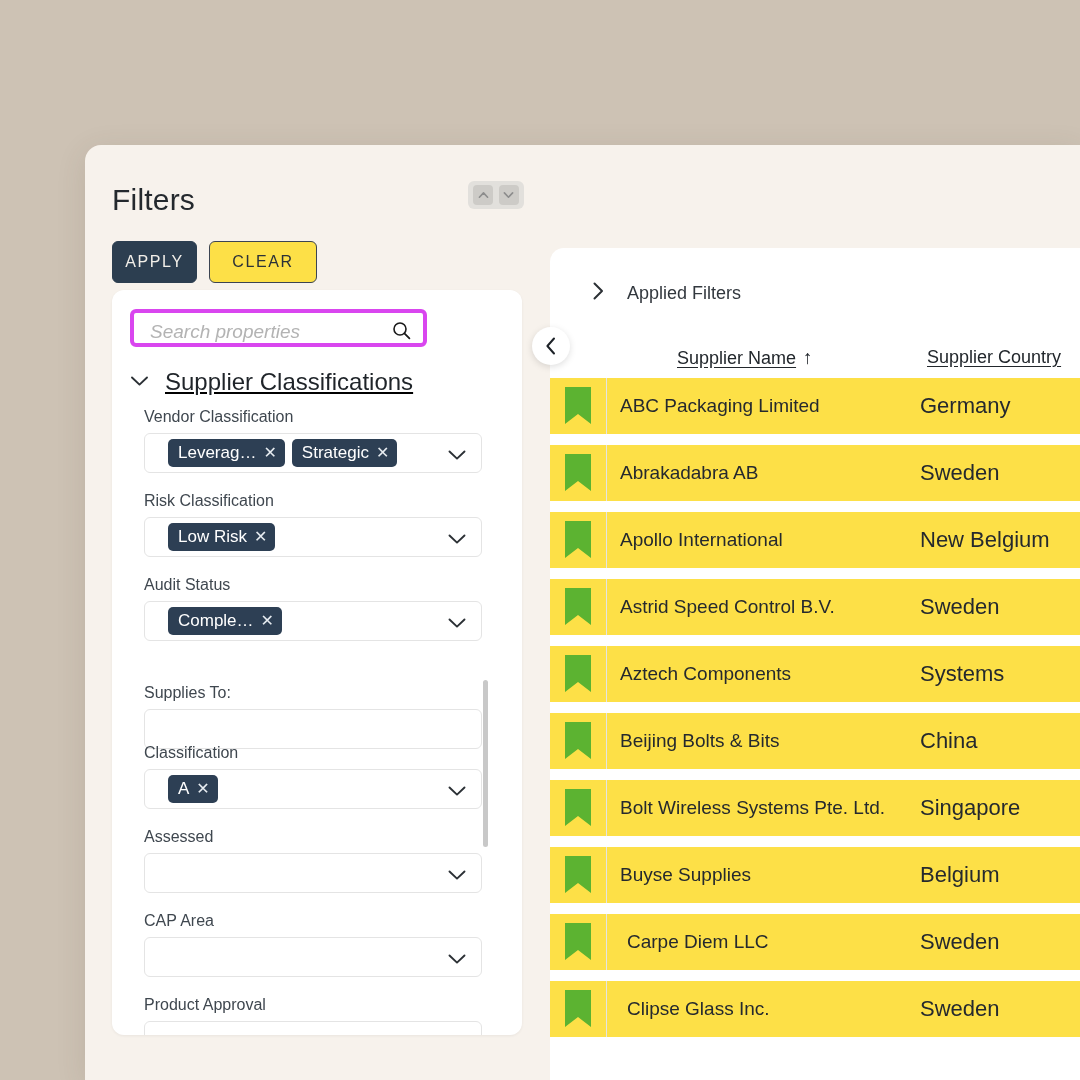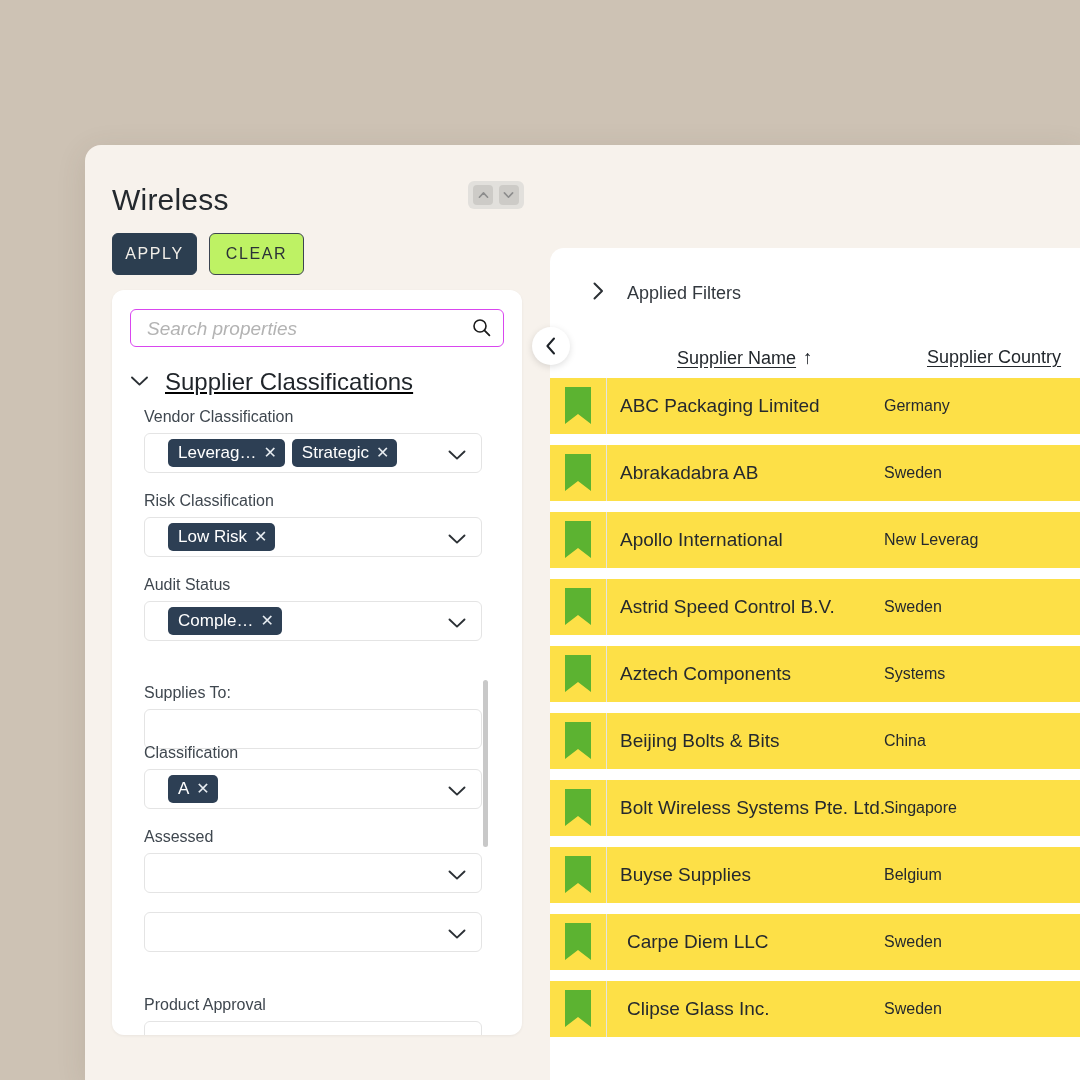--- a/index.html
+++ b/index.html
@@ -63,21 +63,21 @@
     border-radius: 4px;
     display: flex;
     align-items: center;
     justify-content: center;
   }
   .view-toggle .tg svg { display: block; }
 
   .btn-row {
     position: absolute;
     left: 27px;
-    top: 88px;
+    top: 96px;
     display: flex;
     gap: 12px;
   }
   .btn {
     height: 42px;
     border-radius: 6px;
     display: flex;
     align-items: center;
     justify-content: center;
     font-size: 16px;
@@ -85,22 +85,22 @@
     cursor: pointer;
     box-sizing: border-box;
   }
   .btn-apply {
     width: 85px;
     background: #2c3e50;
     color: #f2efe9;
     border: 1px solid #2c3e50;
   }
   .btn-clear {
-    width: 95px;
-    background: #bef264;
+    width: 108px;
+    background: #fde047;
     color: #2b3138;
     border: 1px solid #3c4452;
   }
 
   
   .filter-panel {
     position: absolute;
     left: 27px;
     top: 145px;
     width: 410px;
@@ -108,23 +108,23 @@
     background: #ffffff;
     border-radius: 12px;
     box-shadow: 0 1px 3px rgba(0,0,0,0.06);
     overflow: hidden;
   }
 
   .search-wrap {
     position: absolute;
     left: 18px;
     top: 19px;
-    width: 374px;
+    width: 297px;
     height: 38px;
-    border: 1px solid #d946ef;
+    border: 4px solid #d946ef;
     border-radius: 6px;
     background: #fff;
     box-sizing: border-box;
   }
   .search-wrap input {
     position: absolute;
     left: 14px;
     top: 0;
     width: 310px;
     height: 36px;
@@ -310,23 +310,24 @@
   .cell-name {
     width: 277px;
     padding-left: 13px;
     font-size: 19px;
     color: #25292e;
     box-sizing: border-box;
     white-space: nowrap;
   }
   .cell-name.indent { padding-left: 20px; }
   .cell-country {
-    font-size: 16px;
+    font-size: 22px;
     color: #25292e;
     white-space: nowrap;
+    margin-left: 36px;
   }
 
   
   .collapse-handle {
     position: absolute;
     left: 532px;
     top: 327px;
     width: 38px;
     height: 38px;
     background: #ffffff;
@@ -339,21 +340,21 @@
     z-index: 5;
   }
 </style>
 </head>
 <body>
 
 <div id="stage">
 
   <div class="app-card">
 
-    <div class="filters-title">Wireless</div>
+    <div class="filters-title">Filters</div>
 
     <div class="view-toggle">
       <div class="tg">
         <svg width="11" height="8" viewBox="0 0 11 8">
             <path d="M1.4 6.2 L5.5 1.9 L9.6 6.2" fill="none" stroke="#8d8d8d" stroke-width="1.6" stroke-linecap="round" stroke-linejoin="round"></path>
           </svg>
       </div>
       <div class="tg">
         <svg width="11" height="8" viewBox="0 0 11 8">
             <path d="M1.4 1.9 L5.5 6.2 L9.6 1.9" fill="none" stroke="#8d8d8d" stroke-width="1.6" stroke-linecap="round" stroke-linejoin="round"></path>
@@ -446,20 +447,21 @@
           </div>
           <div class="field" style="top: 420px;">
             <span class="field-label">Assessed</span>
             <div class="control">
               <span class="caret"><svg width="20" height="12" viewBox="0 0 20 12">
                   <path d="M2.5 2.5 L10 9.6 L17.5 2.5" fill="none" stroke="#2b3035" stroke-width="1.9" stroke-linecap="round" stroke-linejoin="round"></path>
                 </svg></span>
             </div>
           </div>
           <div class="field" style="top: 504px;">
+            <span class="field-label">CAP Area</span>
             <div class="control">
               <span class="caret"><svg width="20" height="12" viewBox="0 0 20 12">
                   <path d="M2.5 2.5 L10 9.6 L17.5 2.5" fill="none" stroke="#2b3035" stroke-width="1.9" stroke-linecap="round" stroke-linejoin="round"></path>
                 </svg></span>
             </div>
           </div>
           <div class="field" style="top: 588px;">
             <span class="field-label">Product Approval</span>
             <div class="control"></div>
           </div>
@@ -509,21 +511,21 @@
           <div class="cell-country">Sweden</div>
         </div>
         <div class="row">
           <div class="flag-cell">
             <span class="flag"><svg width="26" height="37" viewBox="0 0 26 37">
                 <path d="M0 0 H26 V37 L13 27 L0 37 Z" fill="#5cb331"></path>
               </svg></span>
             <div class="divider"></div>
           </div>
           <div class="cell-name">Apollo International</div>
-          <div class="cell-country">New Leverag</div>
+          <div class="cell-country">New Belgium</div>
         </div>
         <div class="row">
           <div class="flag-cell">
             <span class="flag"><svg width="26" height="37" viewBox="0 0 26 37">
                 <path d="M0 0 H26 V37 L13 27 L0 37 Z" fill="#5cb331"></path>
               </svg></span>
             <div class="divider"></div>
           </div>
           <div class="cell-name">Astrid Speed Control B.V.</div>
           <div class="cell-country">Sweden</div>

